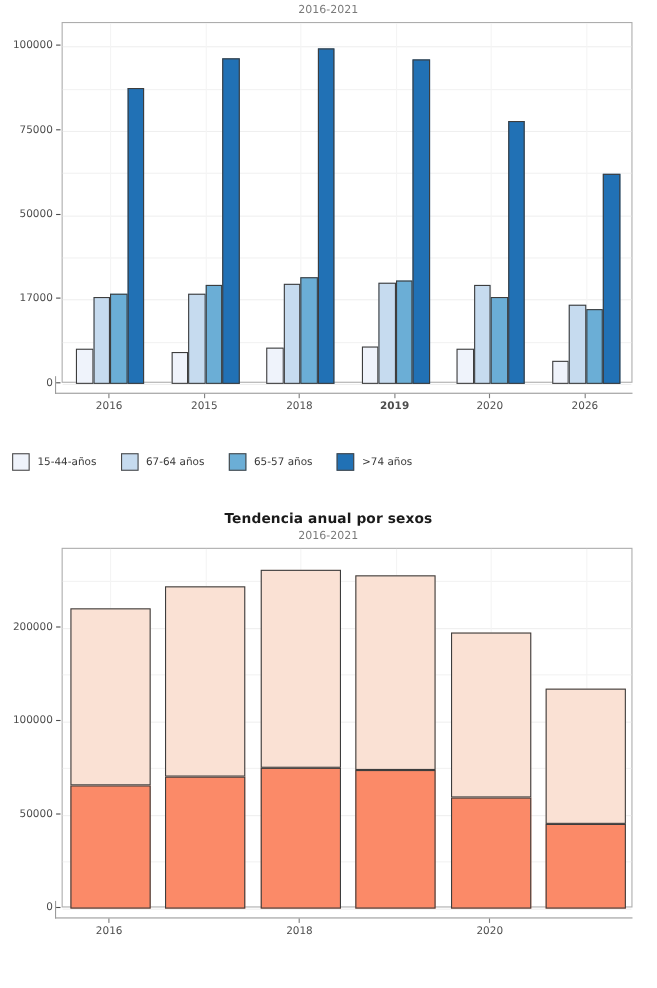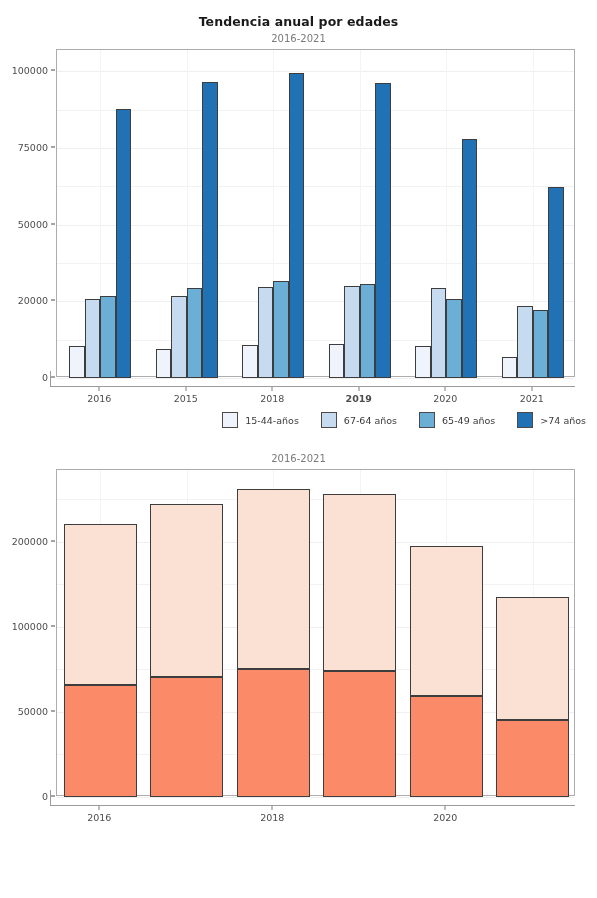--- a/index.html
+++ b/index.html
@@ -88,24 +88,23 @@
   .bar{
     position:absolute;
     box-sizing:border-box;
     border:1px solid #3d3d3d;
   }
 
   .legend{
     position:absolute;
     left:0;right:0;
     display:flex;
-    justify-content:flex-end;
+    justify-content:flex-start;
     align-items:center;
     gap:0px;
-    padding-left:16px;
   }
   .legend-item{
     display:flex;
     align-items:center;
     gap:7px;
     margin:0 11px;
   }
   .legend-key{
     width:16px;height:16px;
     border:1px solid #4a4a4a;
@@ -114,21 +113,20 @@
   .legend-label{
     font-size:9.5px;
     color:#3a3a3a;
     white-space:nowrap;
   }
 </style>
 </head>
 <body>
 
 <div class="chart-block" id="chart-ages">
-  <div class="chart-title">Tendencia anual por edades</div>
   <div class="chart-subtitle">2016-2021</div>
   <div class="plot-wrap" id="plot-ages" style="height: 365px;">
       <div class="panel" style="left: 56px; top: 5px; width: 519px; height: 328px;">
         <div class="gridline major" style="top: 328px;"></div>
         <div class="gridline" style="top: 289.682px;"></div>
         <div class="gridline major" style="top: 251.364px;"></div>
         <div class="gridline" style="top: 213.047px;"></div>
         <div class="gridline major" style="top: 174.729px;"></div>
         <div class="gridline" style="top: 136.411px;"></div>
         <div class="gridline major" style="top: 98.0935px;"></div>
@@ -160,64 +158,65 @@
         <div class="bar" style="left: 373.68px; width: 15.57px; top: 238.183px; height: 89.8168px; background: rgb(198, 219, 239);"></div>
         <div class="bar" style="left: 389.25px; width: 15.57px; top: 248.606px; height: 79.3944px; background: rgb(107, 174, 214);"></div>
         <div class="bar" style="left: 404.82px; width: 15.57px; top: 88.8972px; height: 239.103px; background: rgb(33, 113, 181);"></div>
         <div class="bar" style="left: 444.61px; width: 15.57px; top: 306.542px; height: 21.4579px; background: rgb(239, 243, 251);"></div>
         <div class="bar" style="left: 460.18px; width: 15.57px; top: 256.269px; height: 71.7308px; background: rgb(198, 219, 239);"></div>
         <div class="bar" style="left: 475.75px; width: 15.57px; top: 259.641px; height: 68.3589px; background: rgb(107, 174, 214);"></div>
         <div class="bar" style="left: 491.32px; width: 15.57px; top: 137.024px; height: 190.976px; background: rgb(33, 113, 181);"></div>
       </div>
       <div class="ytick-label" style="top: 333px; right: 549px;">0</div>
       <div class="ytick-mark" style="top: 333px; left: 51px;"></div>
-      <div class="ytick-label" style="top: 256.364px; right: 549px;">20000</div>
+      <div class="ytick-label" style="top: 256.364px; right: 549px;">17000</div>
       <div class="ytick-mark" style="top: 256.364px; left: 51px;"></div>
       <div class="ytick-label" style="top: 179.729px; right: 549px;">50000</div>
       <div class="ytick-mark" style="top: 179.729px; left: 51px;"></div>
       <div class="ytick-label" style="top: 103.093px; right: 549px;">75000</div>
       <div class="ytick-mark" style="top: 103.093px; left: 51px;"></div>
       <div class="ytick-label" style="top: 26.4579px; right: 549px;">100000</div>
       <div class="ytick-mark" style="top: 26.4579px; left: 51px;"></div>
       <div class="axis-line" style="left: 50px; width: 525px; height: 1px; top: 342px;"></div>
       <div class="axis-line" style="left: 50px; width: 1px; top: 327px; height: 16px;"></div>
       <div class="xtick-mark" style="left: 99.25px; top: 343px;"></div>
       <div class="xtick-label" style="left: 99.25px; top: 349px;">2016</div>
       <div class="xtick-mark" style="left: 185.75px; top: 343px;"></div>
       <div class="xtick-label" style="left: 185.75px; top: 349px;">2015</div>
       <div class="xtick-mark" style="left: 272.25px; top: 343px;"></div>
       <div class="xtick-label" style="left: 272.25px; top: 349px;">2018</div>
       <div class="xtick-mark" style="left: 358.75px; top: 343px;"></div>
       <div class="xtick-label" style="left: 358.75px; top: 349px; font-weight: bold;">2019</div>
       <div class="xtick-mark" style="left: 445.25px; top: 343px;"></div>
       <div class="xtick-label" style="left: 445.25px; top: 349px;">2020</div>
       <div class="xtick-mark" style="left: 531.75px; top: 343px;"></div>
-      <div class="xtick-label" style="left: 531.75px; top: 349px;">2021</div>
+      <div class="xtick-label" style="left: 531.75px; top: 349px;">2026</div>
     </div>
   <div class="legend" id="legend-ages" style="top: 412px;">
       <div class="legend-item">
         <span class="legend-key" style="background: rgb(239, 243, 251);"></span>
         <span class="legend-label">15-44-años</span>
       </div>
       <div class="legend-item">
         <span class="legend-key" style="background: rgb(198, 219, 239);"></span>
         <span class="legend-label">67-64 años</span>
       </div>
       <div class="legend-item">
         <span class="legend-key" style="background: rgb(107, 174, 214);"></span>
-        <span class="legend-label">65-49 años</span>
+        <span class="legend-label">65-57 años</span>
       </div>
       <div class="legend-item">
         <span class="legend-key" style="background: rgb(33, 113, 181);"></span>
         <span class="legend-label">&gt;74 años</span>
       </div>
     </div>
 </div>
 
 <div class="chart-block" id="chart-sexes">
+  <div class="chart-title">Tendencia anual por sexos</div>
   <div class="chart-subtitle">2016-2021</div>
   <div class="plot-wrap" id="plot-sexes" style="height: 364px;">
       <div class="panel" style="left: 56px; top: 5px; width: 519px; height: 327px;">
         <div class="gridline major" style="top: 327px;"></div>
         <div class="gridline" style="top: 284.422px;"></div>
         <div class="gridline major" style="top: 241.844px;"></div>
         <div class="gridline" style="top: 199.266px;"></div>
         <div class="gridline major" style="top: 156.688px;"></div>
         <div class="gridline" style="top: 114.109px;"></div>
         <div class="gridline major" style="top: 71.5312px;"></div>

